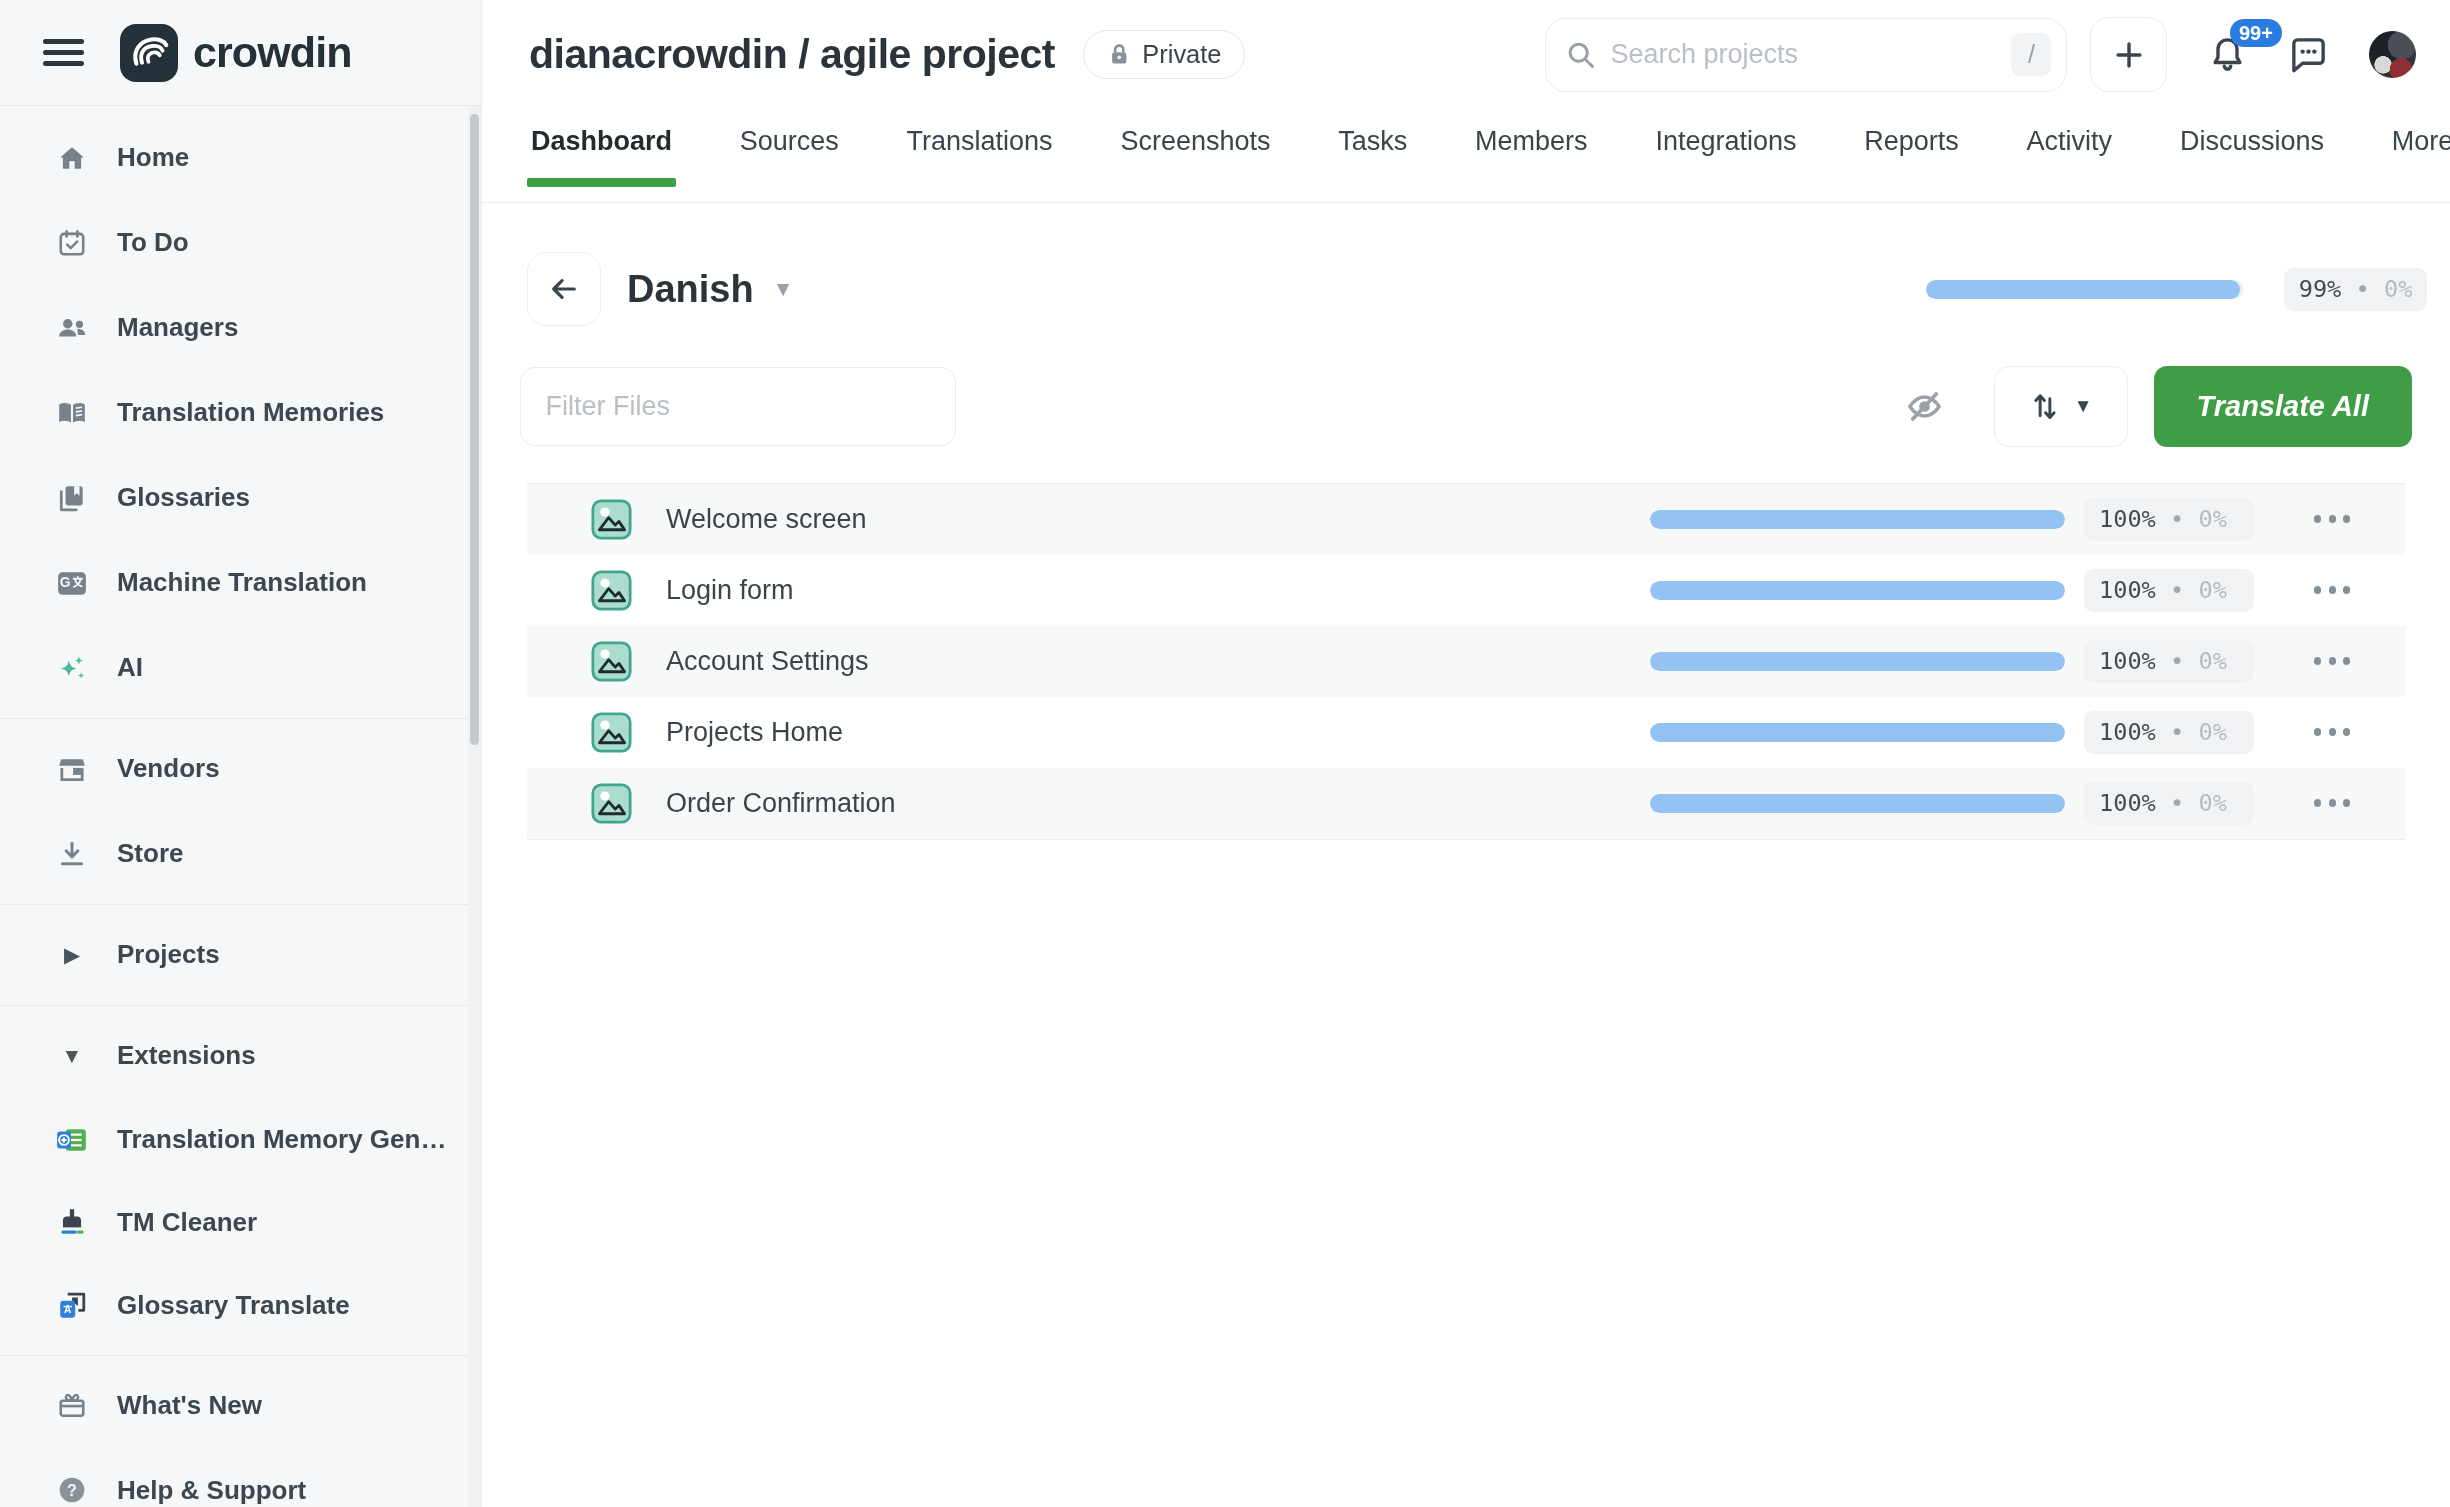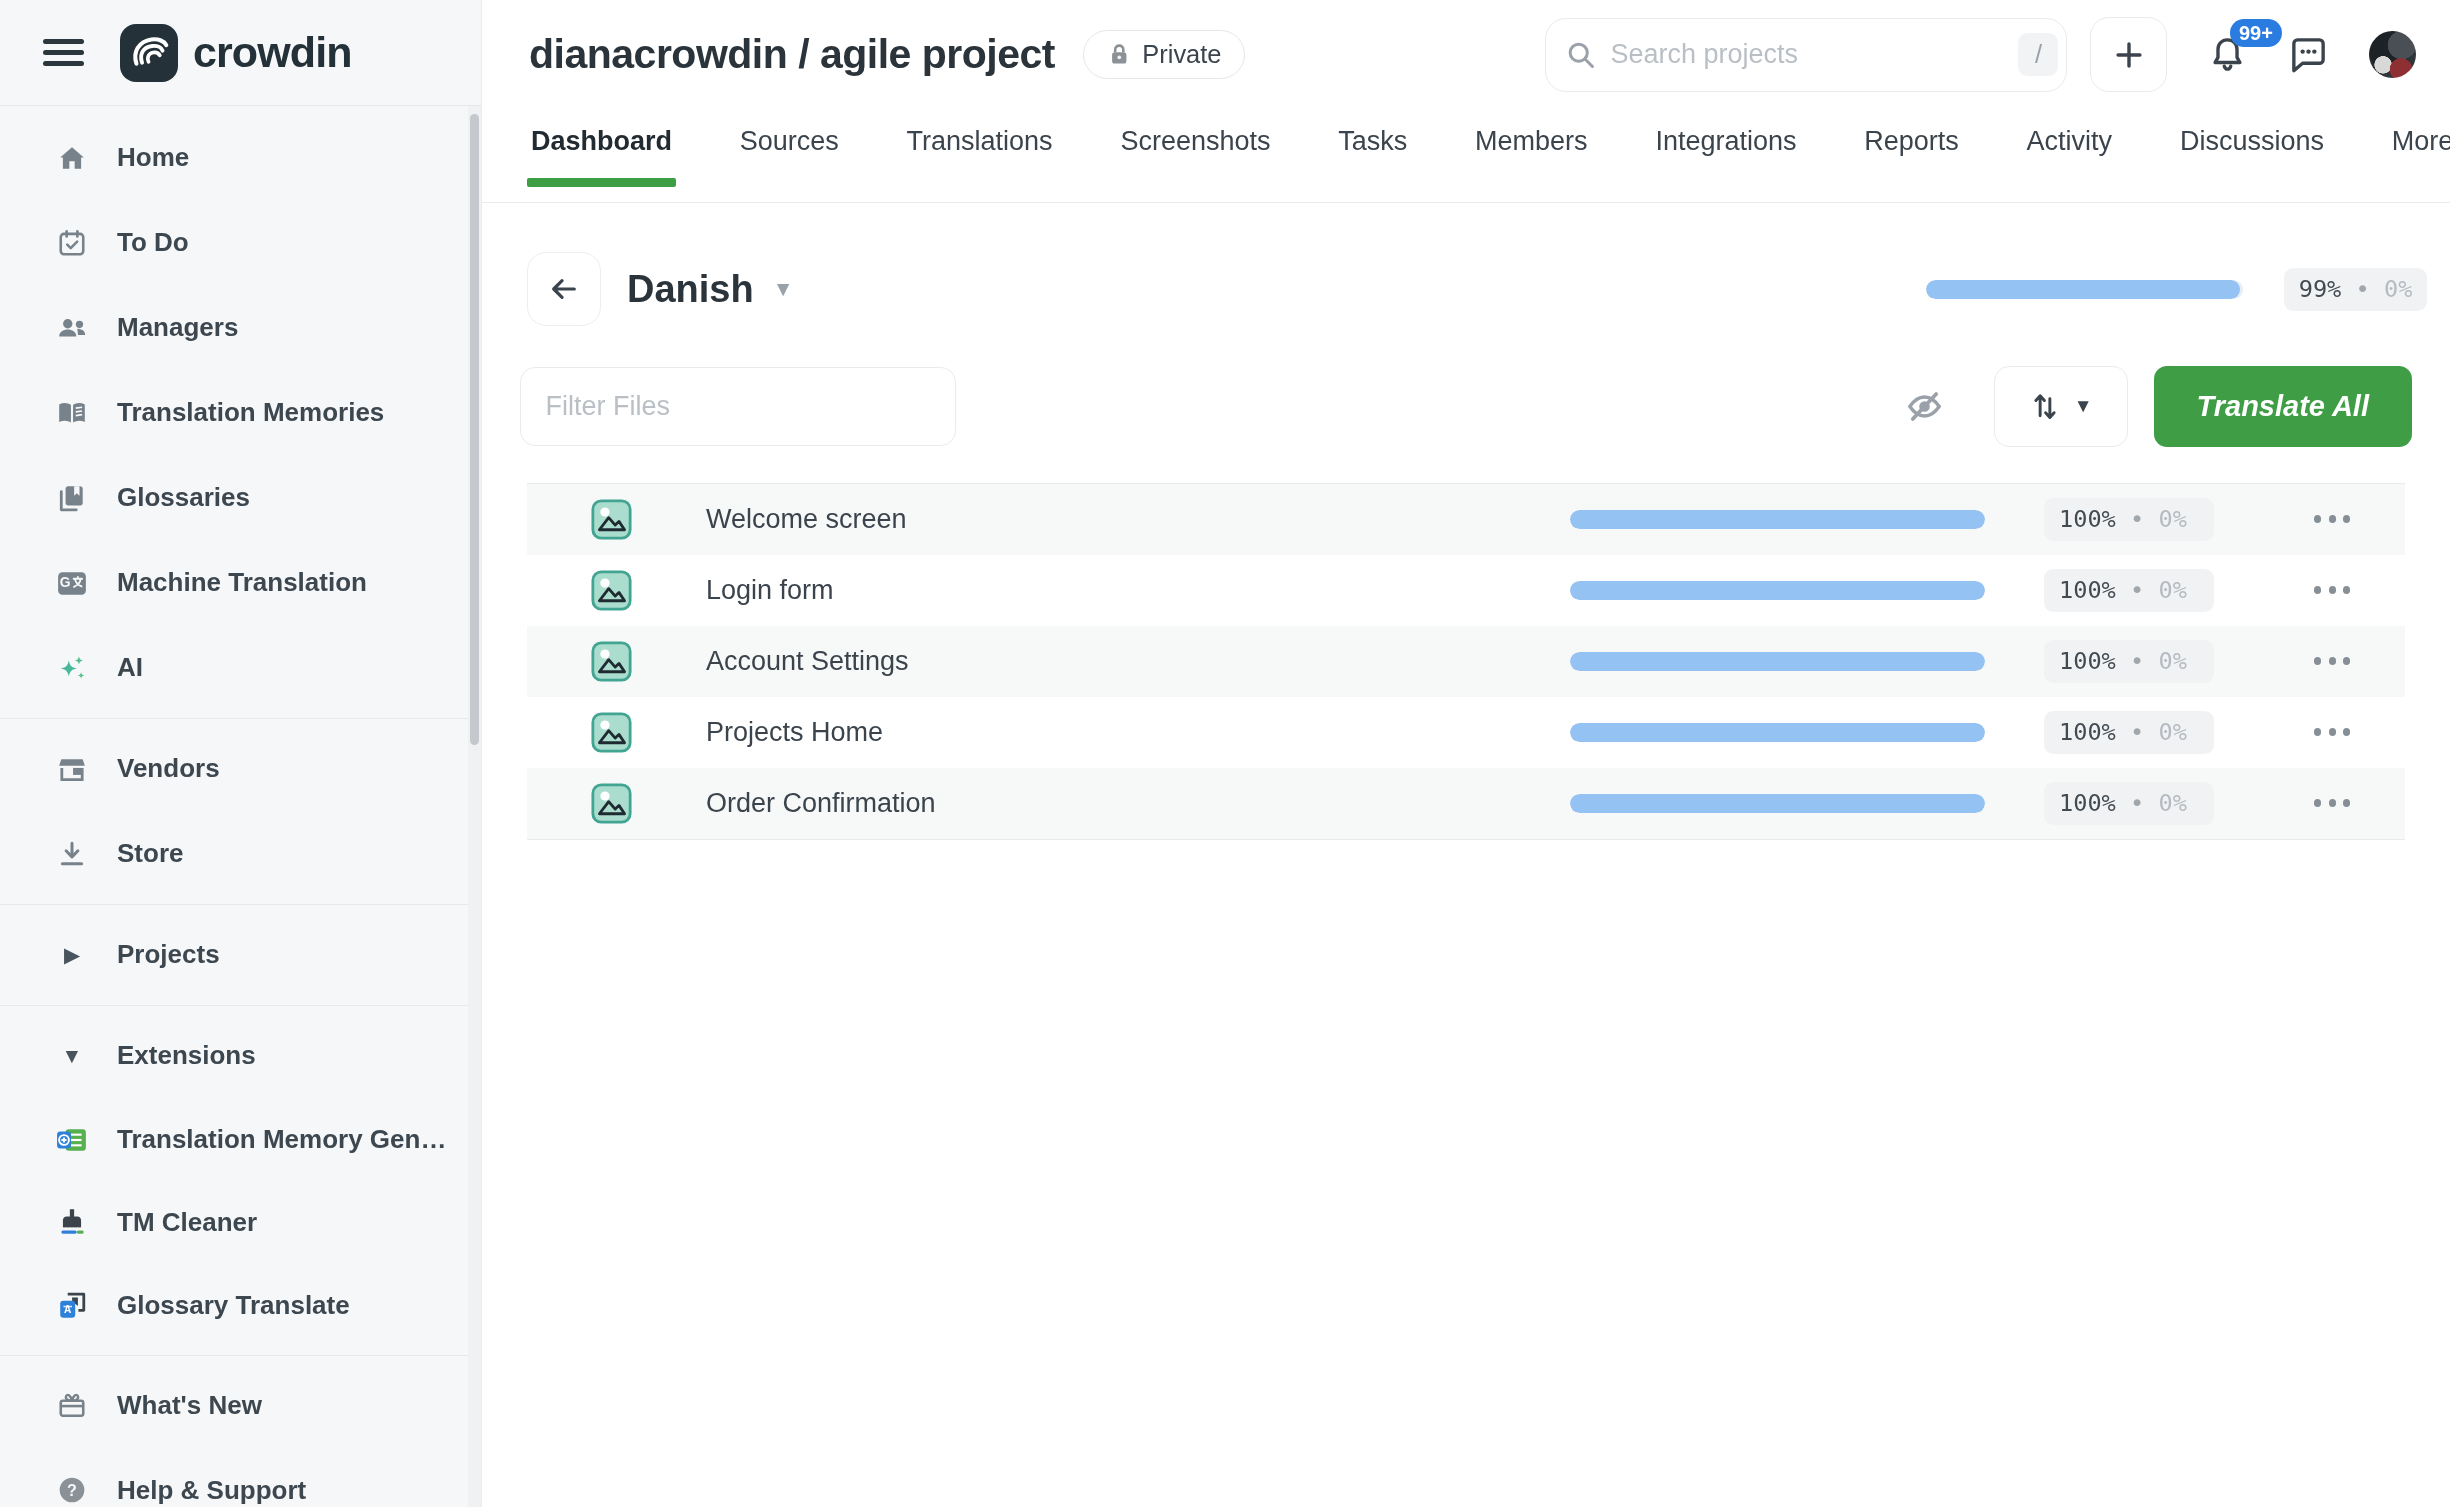--- a/index.html
+++ b/index.html
@@ -38,21 +38,21 @@
   
   .main { flex:1; display:flex; flex-direction:column; background:#fff; min-width:0; }
 
   .topbar { height:109px; display:flex; align-items:center; padding:0 34px 0 47px; }
   .proj-title { font-size:41px; font-weight:700; color:#2b343b; letter-spacing:-0.5px; white-space:nowrap; }
   .private-pill { margin-left:28px; height:49px; border:1.9px solid #e4e6e8; border-radius:941px;
     display:flex; align-items:center; gap:11.3px; padding:0 22.6px; background:#fff; }
   .private-pill span { font-size:25.4px; color:#3b444c; }
   .tb-spacer { flex:1; }
   .search-box { width:522px; height:74px; border:1.9px solid #e9ebed; border-radius:21px;
-    background:#fff; display:flex; align-items:center; padding:0 8px 0 19px; gap:13px; }
+    background:#fff; display:flex; align-items:center; padding:0 15px 0 19px; gap:13px; }
   .search-box input { border:none; outline:none; flex:1; font-size:27px; color:#3b444c;
     background:transparent; font-family:inherit; min-width:0; }
   .search-box input::placeholder { color:#b9bfc5; }
   .slash-chip { width:40px; height:43px; background:#f2f3f5; border-radius:9.4px;
     display:flex; align-items:center; justify-content:center; font-size:25.4px; color:#9aa1a8; }
   .plus-btn { width:77px; height:75px; margin-left:22.6px; border:1.9px solid #e9ebed;
     border-radius:19px; background:#fff; display:flex; align-items:center;
     justify-content:center; cursor:pointer; }
   .icon-btn { position:relative; margin-left:40px; cursor:pointer; display:flex; align-items:center; }
   .notif-badge { position:absolute; top:-15px; left:22.6px; background:#2a7ce0; color:#fff;
@@ -92,21 +92,21 @@
   .filter-input::placeholder { color:#b9bfc5; }
   .eyeoff { margin-right:49px; cursor:pointer; display:flex; }
   .sort-btn { width:134px; height:81px; border:1.9px solid #e9ebed; border-radius:15px;
     background:#fff; display:flex; align-items:center; justify-content:center; gap:13px; cursor:pointer; }
   .sort-caret { font-size:19px; color:#3b444c; }
   .translate-btn { margin-left:26px; height:81px; border:none; border-radius:13px;
     background:#3f9e45; color:#fff; font-size:29px; font-weight:700; padding:0 43px;
     cursor:pointer; font-family:inherit;font-style:italic; }
 
   .file-list { margin:36px 45px 0; border-top:0.9px solid #e9ebec; border-bottom:0.9px solid #e9ebec; }
-  .file-row { height:71px; display:flex; align-items:center; padding:0 55px 0 64px;gap:40px; }
+  .file-row { height:71px; display:flex; align-items:center; padding:0 55px 0 64px; }
   .file-row:nth-child(odd) { background:#f7f8f8; }
   .file-icon { width:41px; height:41px; flex:0 0 41px; }
   .file-name { margin-left:34px; font-size:27px; color:#3b444c; font-weight:500; flex:1;
     white-space:nowrap; overflow:hidden; text-overflow:ellipsis; }
   .file-row .bar { width:415px; }
   .file-row .pct-pill { width:170px; text-align:left; margin-left:19px; }
   .row-dots { margin-left:60px; width:36px; display:flex; gap:7.5px; justify-content:center; cursor:pointer; }
   .row-dots i { width:7.5px; height:7.5px; border-radius:50%; background:#878f96; }
 </style>
 </head>

